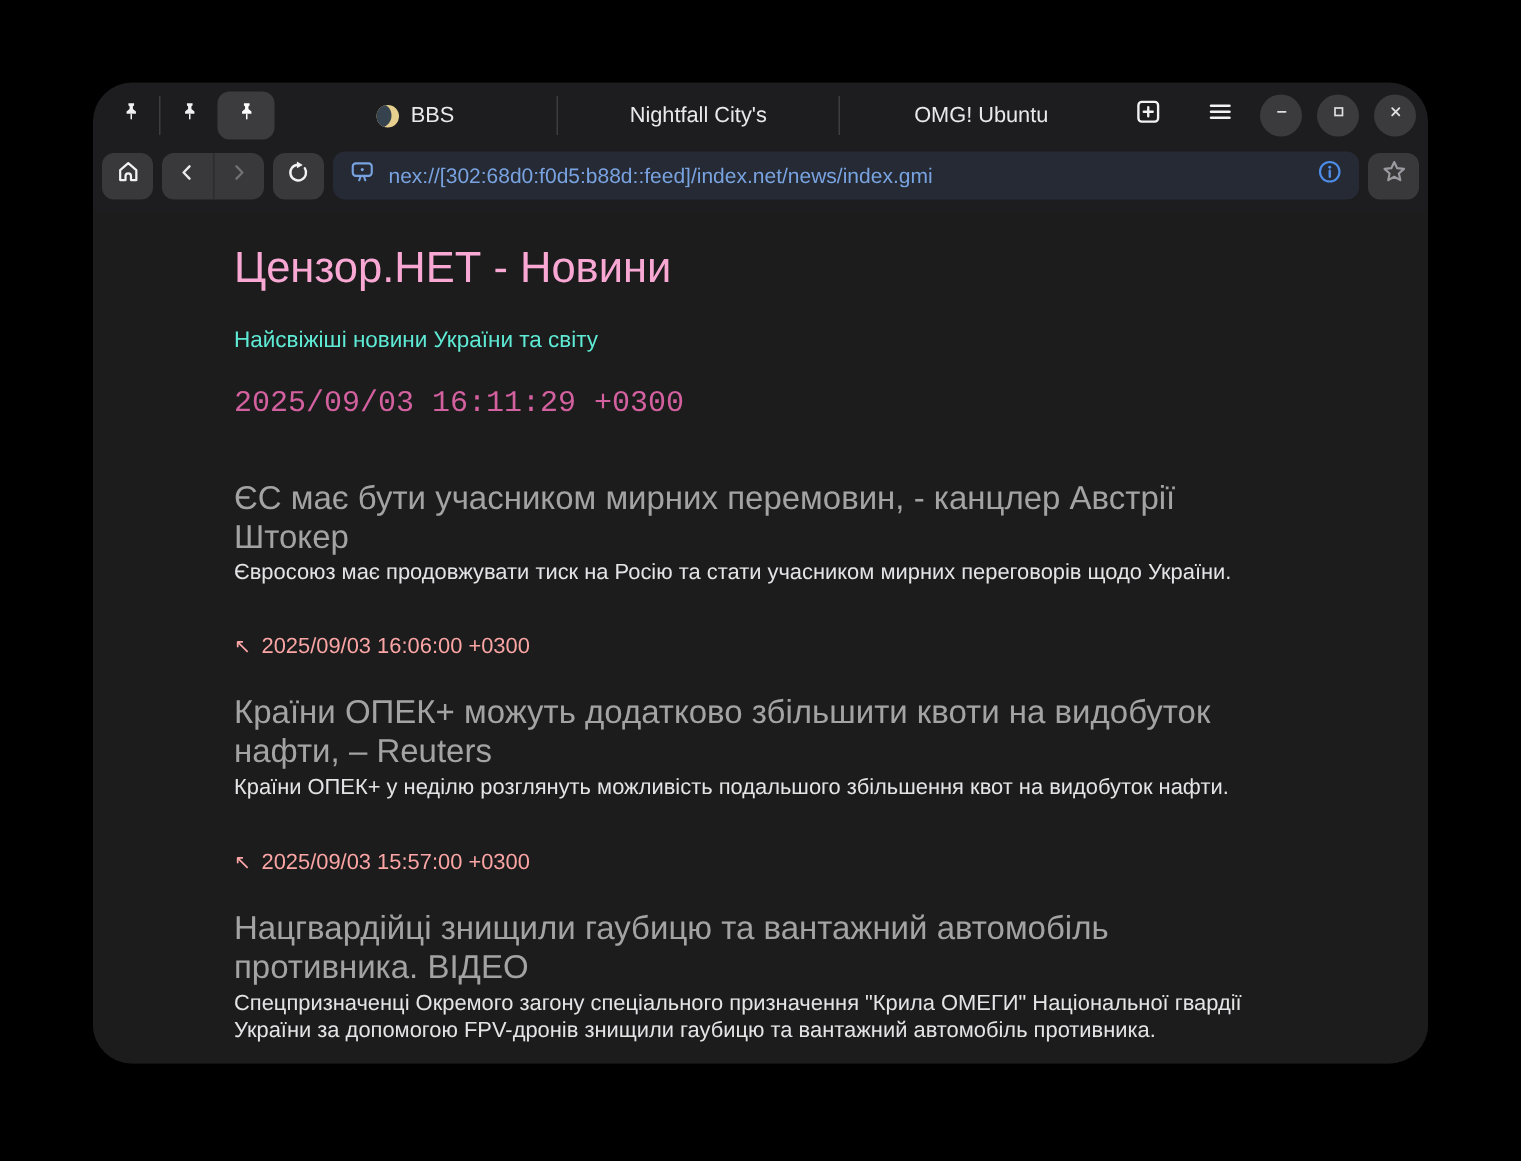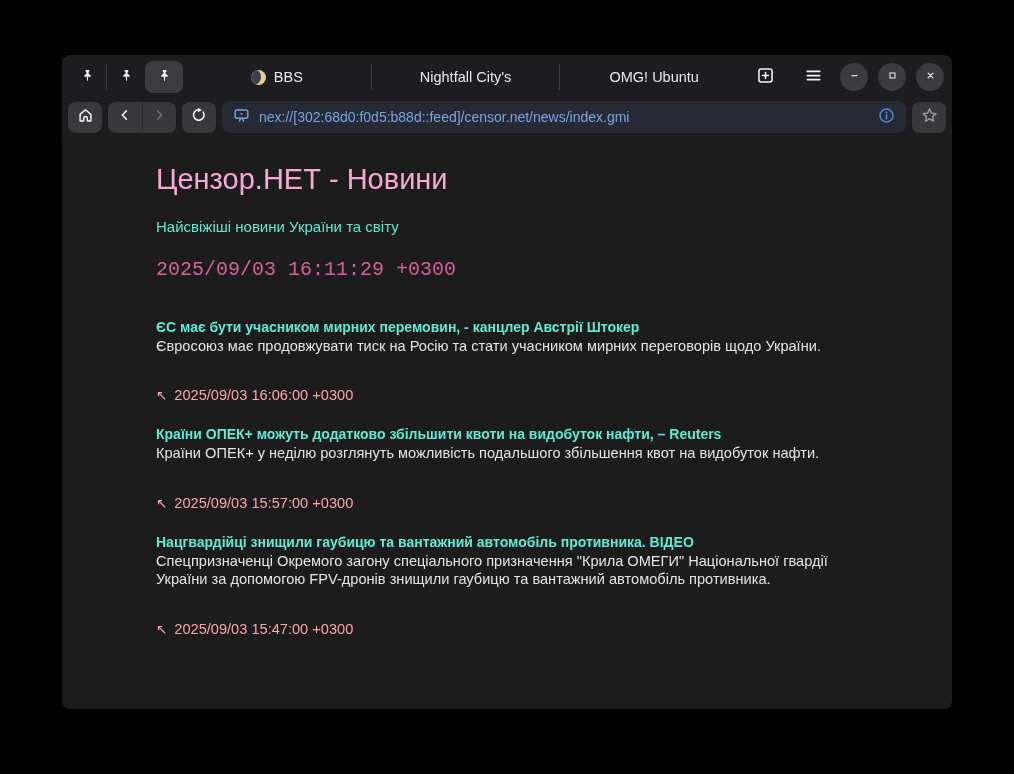--- a/index.html
+++ b/index.html
@@ -1,20 +1,20 @@
 <!DOCTYPE html>
 <html><head>
 <meta charset="utf-8">
 <style>
   * { margin:0; padding:0; box-sizing:border-box; }
   html,body { width:1014px; height:774px; background:#000; overflow:hidden;
     font-family:"Liberation Sans","DejaVu Sans",sans-serif; }
 
   .window { position:absolute; left:62px; top:55px; width:890px; height:654px;
-    background:#1d1d1f; border-radius:8px; overflow:hidden; }
+    background:#1d1d1f; border-radius:26px; overflow:hidden; }
 
   
   .titlebar { height:44px; display:flex; align-items:center; padding:0 8px 0 6px; }
   .pin-btn { width:38px; height:32px; border-radius:8px; display:flex;
     align-items:center; justify-content:center; flex:0 0 auto; }
   .pin-btn.active { background:#3c3c3e; }
   .vsep { width:1px; height:26px; background:#3d3d40; flex:0 0 auto; }
   .tabs { flex:1; display:flex; align-items:stretch; height:100%; }
   .tab { flex:1; display:flex; align-items:center; justify-content:center;
     gap:8px; color:#e9e9ea; font-size:14.5px; position:relative; }
@@ -43,21 +43,21 @@
     overflow:hidden; }
 
   
   .content { height:568px; background:#1c1c1d; overflow:hidden; }
   .column { margin-left:94px; width:700px; padding-top:12px; }
   .page-title { font-size:29px; font-weight:500; color:#f9a8d4; margin-top:10px; }
   .page-subtitle { font-size:15px; color:#5eead4; margin-top:22px; }
   .page-timestamp { font-size:20px; font-weight:500; color:#d3609f; margin-top:23px;font-family:Liberation Mono, monospace; }
   .article { margin-top:23px; }
   .article.first { margin-top:38px; }
-  .article h3 { font-size:14px; font-weight:700; color:#5eead4; }
+  .article h3 { font-size:22px; font-weight:400; color:#a3a3a3; }
   .article p { font-size:14.6px; color:#e4e4e6; line-height:1.26; margin-top:2px; }
   .article a { display:block; margin-top:32px; font-size:14.6px; color:#fca5a5;
     text-decoration:none; }
   .link-arrow { margin-right:7px; font-size:13.5px; }
 </style>
 </head>
 <body>
 
 <div class="window">
 
@@ -179,21 +179,21 @@
       </span>
     </div>
     <div class="urlbar">
       <span>
         <svg viewBox="0 0 24 24" width="19" height="19">
             <rect x="4" y="5" width="16" height="10.5" rx="2.6" fill="none" stroke="#79a3e0" stroke-width="1.8"></rect>
             <circle cx="12" cy="10.2" r="1.3" fill="#79a3e0"></circle>
             <path d="M9.4 19.2 10.7 15.7M14.6 19.2 13.3 15.7" stroke="#79a3e0" stroke-width="1.7" stroke-linecap="round"></path>
           </svg>
       </span>
-      <span class="urltext">nex://[302:68d0:f0d5:b88d::feed]/censor.net/news/index.gmi</span>
+      <span class="urltext">nex://[302:68d0:f0d5:b88d::feed]/index.net/news/index.gmi</span>
       <span>
         <svg viewBox="0 0 24 24" width="19" height="19">
             <circle cx="12" cy="12" r="8.2" fill="none" stroke="#4d8de8" stroke-width="1.8"></circle>
             <circle cx="12" cy="8.3" r="1.25" fill="#4d8de8"></circle>
             <path d="M12 11.2v5" stroke="#4d8de8" stroke-width="2" stroke-linecap="round"></path>
           </svg>
       </span>
     </div>
     <div class="nav-btn">
       <span>

